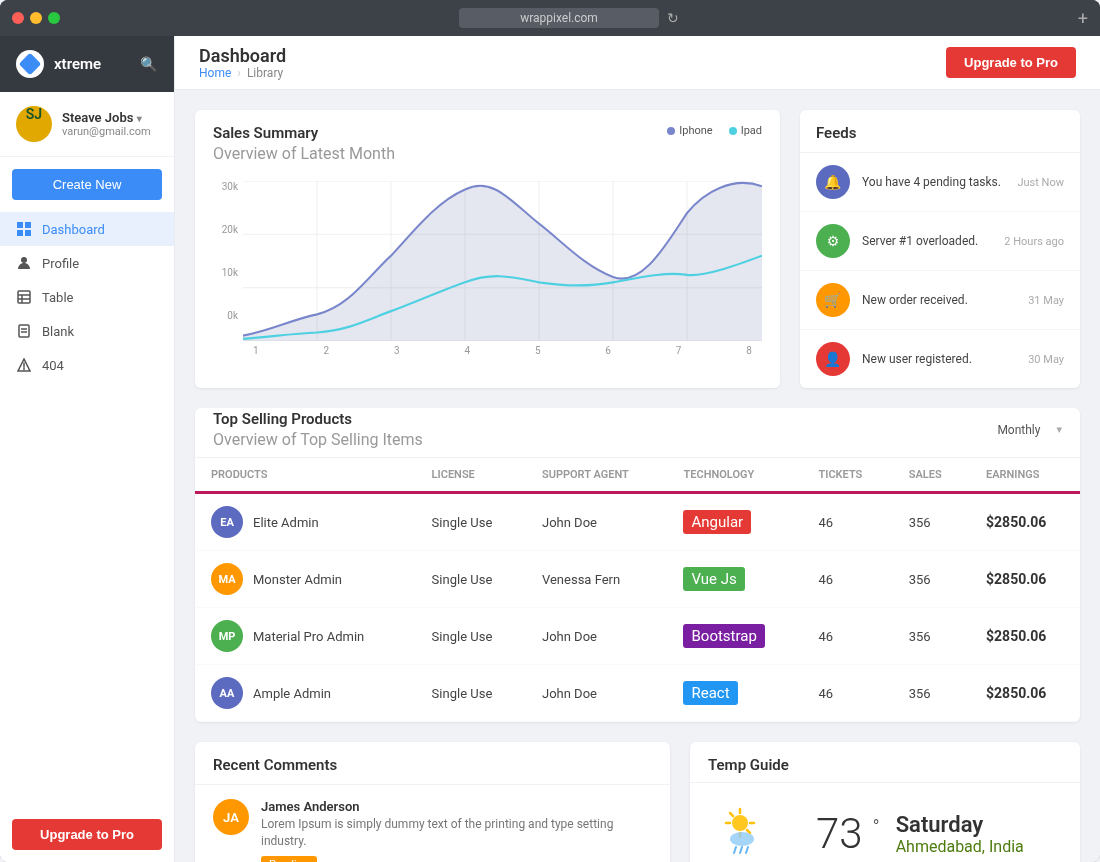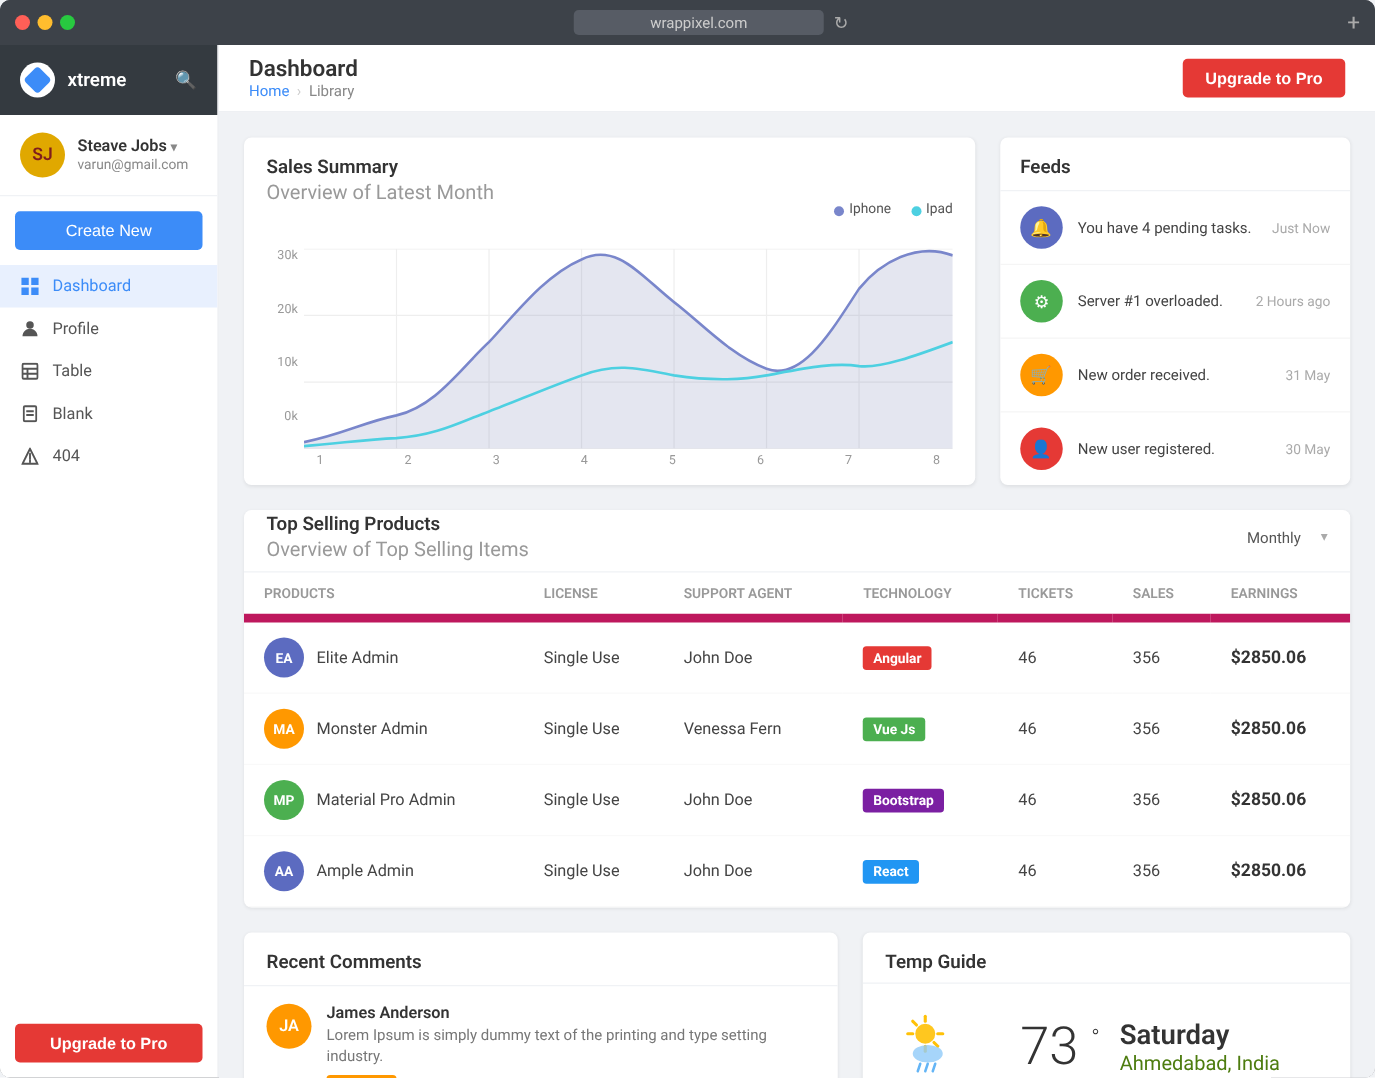--- a/index.html
+++ b/index.html
@@ -21,21 +21,21 @@
     .app-container { display: flex; flex: 1; overflow: hidden; background: #fff; }
 
     
     .sidebar { width: 175px; background: #fff; border-right: 1px solid #e9ecef; display: flex; flex-direction: column; overflow-y: auto; }
     .sidebar-header { background: #343a40; padding: 14px 16px; display: flex; align-items: center; gap: 10px; }
     .sidebar-logo-icon { width: 28px; height: 28px; background: #fff; border-radius: 50%; display: flex; align-items: center; justify-content: center; }
     .sidebar-logo-inner { width: 16px; height: 16px; background: #3c8cf8; border-radius: 3px; transform: rotate(45deg); }
     .sidebar-brand { color: #fff; font-size: 15px; font-weight: 600; }
 
     .sidebar-user { padding: 14px 16px; display: flex; align-items: center; gap: 10px; border-bottom: 1px solid #f0f2f5; }
-    .user-avatar { width: 36px; height: 36px; border-radius: 50%; background: #e0a800; overflow: hidden; display: flex; align-items: center; justify-content: center; color: #7f1d1d; font-weight: 600; font-size: 14px; }
+    .user-avatar { width: 36px; height: 36px; border-radius: 50%; background: #e0a800; overflow: hidden; display: flex; align-items: flex-start; justify-content: center; color: #14532d; font-weight: 600; font-size: 14px; }
     .user-info { flex: 1; }
     .user-name { font-size: 13px; font-weight: 600; color: #333; }
     .user-email { font-size: 11px; color: #888; }
 
     .sidebar-nav { padding: 12px 0; flex: 1; }
     .nav-create-btn { margin: 0 12px 12px; background: #3c8cf8; color: #fff; border: none; border-radius: 4px; padding: 8px 0; width: calc(100% - 24px); cursor: pointer; font-size: 13px; display: flex; align-items: center; justify-content: center; gap: 6px; }
     .nav-item { display: flex; align-items: center; gap: 10px; padding: 9px 16px; color: #555; cursor: pointer; text-decoration: none; }
     .nav-item.active { background: #e8f0fe; color: #3c8cf8; }
     .nav-icon { width: 16px; height: 16px; display: flex; align-items: center; justify-content: center; flex-shrink: 0; }
     .nav-label { font-size: 13px; }
@@ -63,43 +63,43 @@
 
     
     .sales-card { flex: 1; }
     .card-header { padding: 14px 18px 8px; }
     .card-title { font-size: 15px; font-weight: 600; color: #333; }
     .card-subtitle { font-size: 16px; color: #999; margin-top: 2px; }
 
     
     .chart-area { padding: 10px 18px 14px; }
     .chart-legend { display: flex; gap: 16px; justify-content: flex-end; margin-bottom: 8px; }
-    .legend-item { display: flex; align-items: flex-end; gap: 4px; font-size: 11px; color: #555; margin-top: 36px; }
+    .legend-item { display: flex; align-items: center; gap: 4px; font-size: 11px; color: #555; }
     .legend-dot { width: 8px; height: 8px; border-radius: 50%; }
     .chart-wrapper { position: relative; height: 160px; }
     .chart-labels-y { position: absolute; left: 0; top: 0; bottom: 20px; display: flex; flex-direction: column; justify-content: space-between; font-size: 10px; color: #999; width: 25px; text-align: right; }
     .chart-main { margin-left: 30px; height: 100%; position: relative; }
     .chart-x-labels { display: flex; justify-content: space-between; padding: 0 10px; margin-top: 4px; font-size: 10px; color: #999; margin-left: 30px; }
 
     
     .feeds-card { width: 280px; }
     .feed-item { display: flex; align-items: center; gap: 12px; padding: 12px 16px; border-bottom: 1px solid #f5f5f5; }
     .feed-item:last-child { border-bottom: none; }
     .feed-icon { width: 34px; height: 34px; border-radius: 50%; display: flex; align-items: center; justify-content: center; flex-shrink: 0; color: #fff; font-size: 14px; }
     .feed-text { flex: 1; }
     .feed-message { font-size: 12px; color: #444; }
     .feed-time { font-size: 11px; color: #aaa; white-space: nowrap; }
     .products-header { display: flex; justify-content: space-between; align-items: center; padding: 2px 18px 8px; border-bottom: 1px solid #f0f2f5; }
     .monthly-select { font-size: 12px; color: #555; background: transparent; border: none; cursor: pointer; }
     .products-table { width: 100%; border-collapse: collapse; }
-    .products-table th { text-align: left; padding: 10px 16px; font-size: 11px; font-weight: 600; color: #999; text-transform: uppercase; border-bottom: 7px solid #be185d; }
+    .products-table th { text-align: left; padding: 10px 16px; font-size: 11px; font-weight: 600; color: #999; text-transform: uppercase; border-bottom: 3px solid #be185d; }
     .products-table td { padding: 12px 16px; font-size: 13px; color: #444; border-bottom: 1px solid #f9f9f9; vertical-align: middle; }
     .product-avatar { width: 32px; height: 32px; border-radius: 50%; display: flex; align-items: center; justify-content: center; color: #fff; font-weight: 700; font-size: 11px; flex-shrink: 0; margin-right: 10px; }
     .product-name-cell { display: flex; align-items: center; }
-    .tech-badge { padding: 3px 8px; border-radius: 3px; font-size: 11px; color: #fff; font-weight: 700; }
+    .tech-badge { padding: 3px 8px; border-radius: 3px; font-size: 15px; color: #fff; font-weight: 400; }
     .tech-angular { background: #e53935; }
     .tech-vuejs { background: #4caf50; }
     .tech-bootstrap { background: #7b1fa2; }
     .tech-react { background: #2196f3; }
     .earnings { font-size: 14px; font-weight: 700; color: #333; }
 
     
     .bottom-row { display: flex; gap: 20px; }
     .comments-card { flex: 1; }
     .weather-card { width: 390px; }

